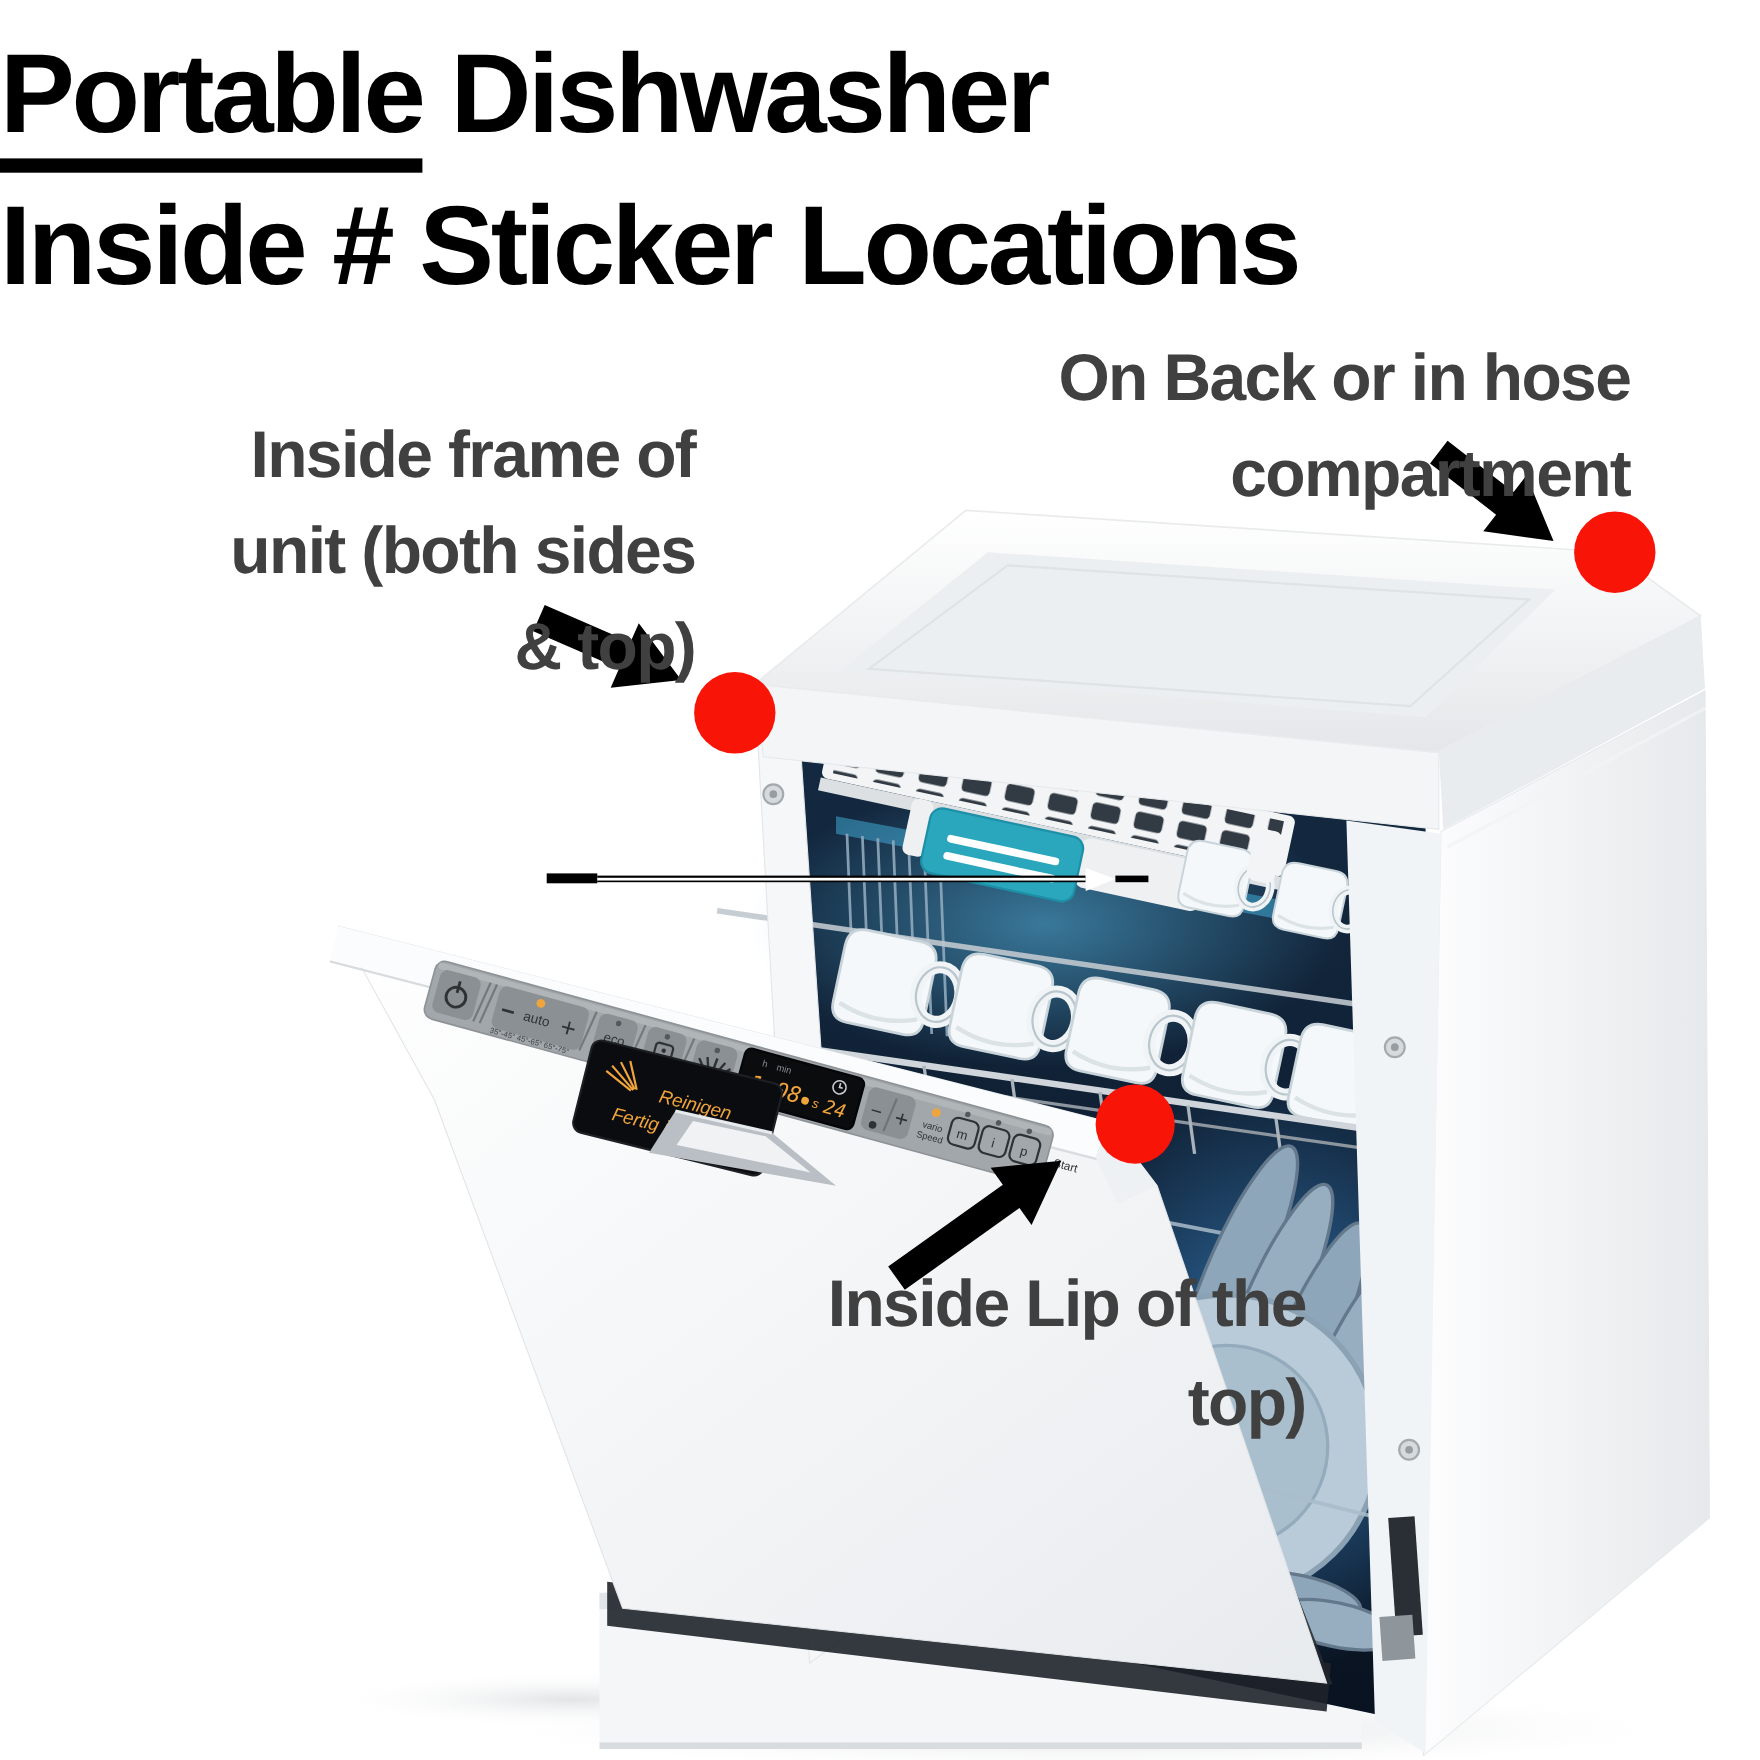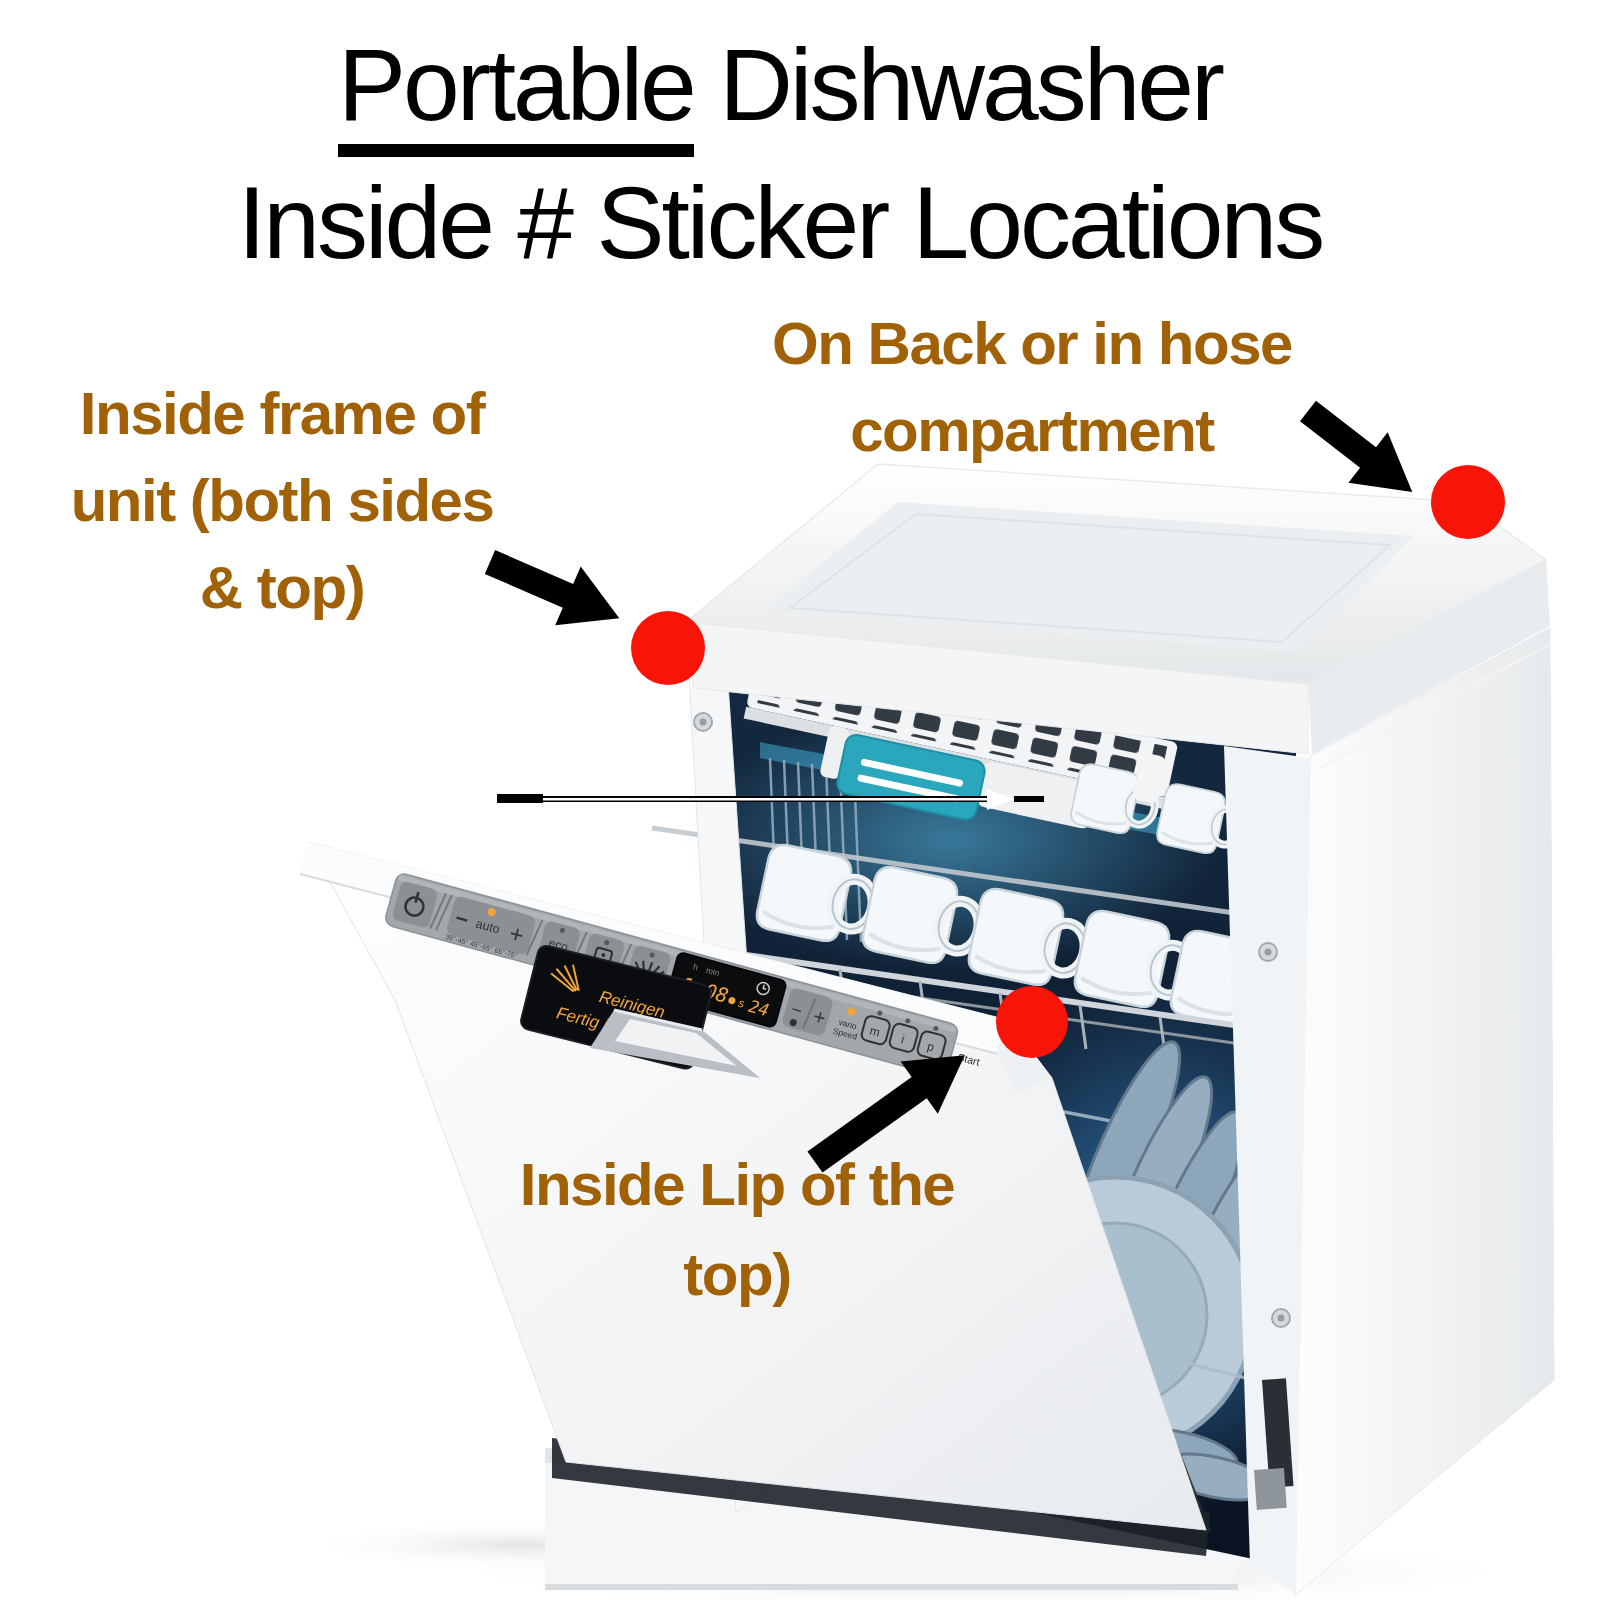--- a/index.html
+++ b/index.html
@@ -1,22 +1,22 @@
 <!DOCTYPE html>
 <html style="--sticker-red: #f91408; --arrow-black: #000000; --teal-handle: #2aa7bd; --amber: #f0a43c; --interior-dark: #0e1c2c; --interior-glow: #3e8fd4;"><head>
 <meta charset="utf-8">
 <style>
   html,body{margin:0;padding:0;background:#ffffff;width:1600px;height:1600px;overflow:hidden;}
   .stage{position:relative;width:1600px;height:1600px;font-family:"Liberation Sans",sans-serif;background:#fff;}
   svg{position:absolute;left:0;top:0;font-family:"Liberation Sans",sans-serif;}
-  .title{position:absolute;left:0;top:16px;width:1560px;text-align:center;
-         font-weight:400;font-size:102px;line-height:138px;color:#000;letter-spacing:-3px;}
+  .title{position:absolute;left:0;top:16px;width:1560px;text-align:left;
+         font-weight:700;font-size:102px;line-height:138px;color:#000;letter-spacing:-3px;}
   .title .uw{border-bottom:13px solid #000;padding-bottom:2px;}
-  .lbl{position:absolute;text-align:center;font-weight:700;font-size:60px;line-height:87px;
-       color:#a16207;letter-spacing:-1.5px;}
+  .lbl{position:absolute;text-align:right;font-weight:700;font-size:60px;line-height:87px;
+       color:#404040;letter-spacing:-1.5px;}
   #lbl-hose{left:582px;top:300px;width:900px;}
   #lbl-frame{left:-68px;top:370px;width:700px;}
   #lbl-door{left:287px;top:1140px;width:900px;line-height:90px;}
   .dot{fill:var(--sticker-red,#f91408);}
   .arrow{fill:var(--arrow-black,#000);}
   text{user-select:none;}
 </style>
 </head>
 <body>
 

